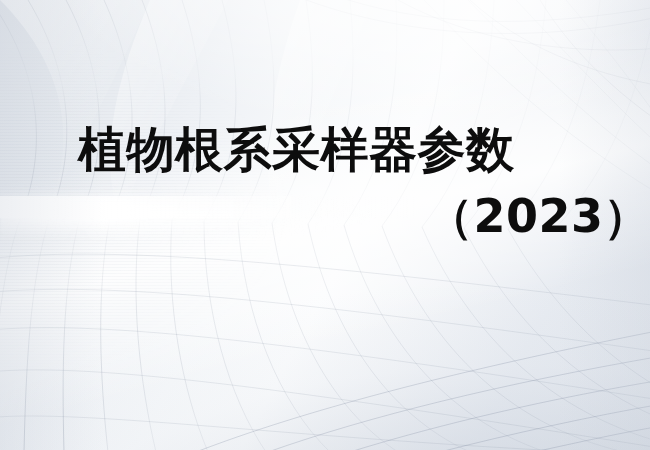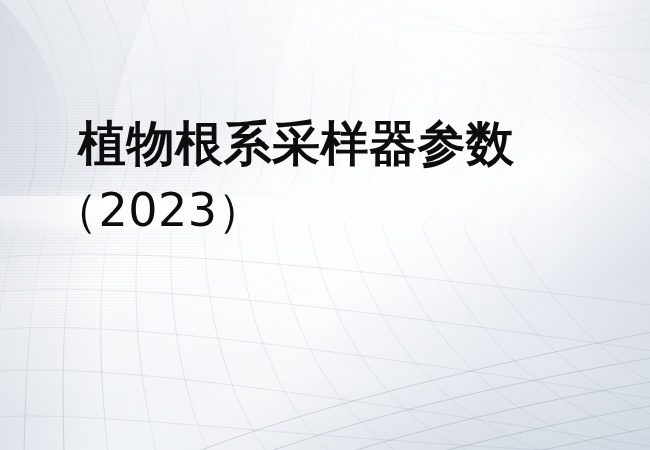--- a/index.html
+++ b/index.html
@@ -114,45 +114,46 @@
   .bg-vignette {
     background:
       linear-gradient(to right, rgba(196,203,214,0.30) 0%, rgba(255,255,255,0) 16%),
       linear-gradient(to left,  rgba(196,203,214,0.22) 0%, rgba(255,255,255,0) 14%);
   }
 
   
   .title-block {
     position: absolute;
     left: 0;
-    top: 112px;
+    top: 118px;
     width: 650px;
     z-index: 10;
   }
 
   .title-line-1 {
     margin: 0;
     padding: 0 0 0 78px;
     font-size: 48px;
     line-height: 62px;
     font-weight: 700;
     color: #0d0d0d;
     letter-spacing: 0.5px;
     white-space: nowrap;
   }
 
   .title-line-2 {
     margin: 0;
-    padding: 6px 0 0 52px;
+    padding: 6px 0 0 92px;
     font-size: 46px;
     line-height: 60px;
-    font-weight: 400;
+    font-weight: 700;
     color: #0d0d0d;
     letter-spacing: 0.5px;
     white-space: nowrap;
+    text-align: right;
   }
 </style>
 </head>
 <body>
 
 <div id="slide">
 
   <div class="bg-layer bg-base"></div>
   <div class="bg-layer bg-lowershade"></div>
   <div class="bg-layer bg-ribbon"></div>

